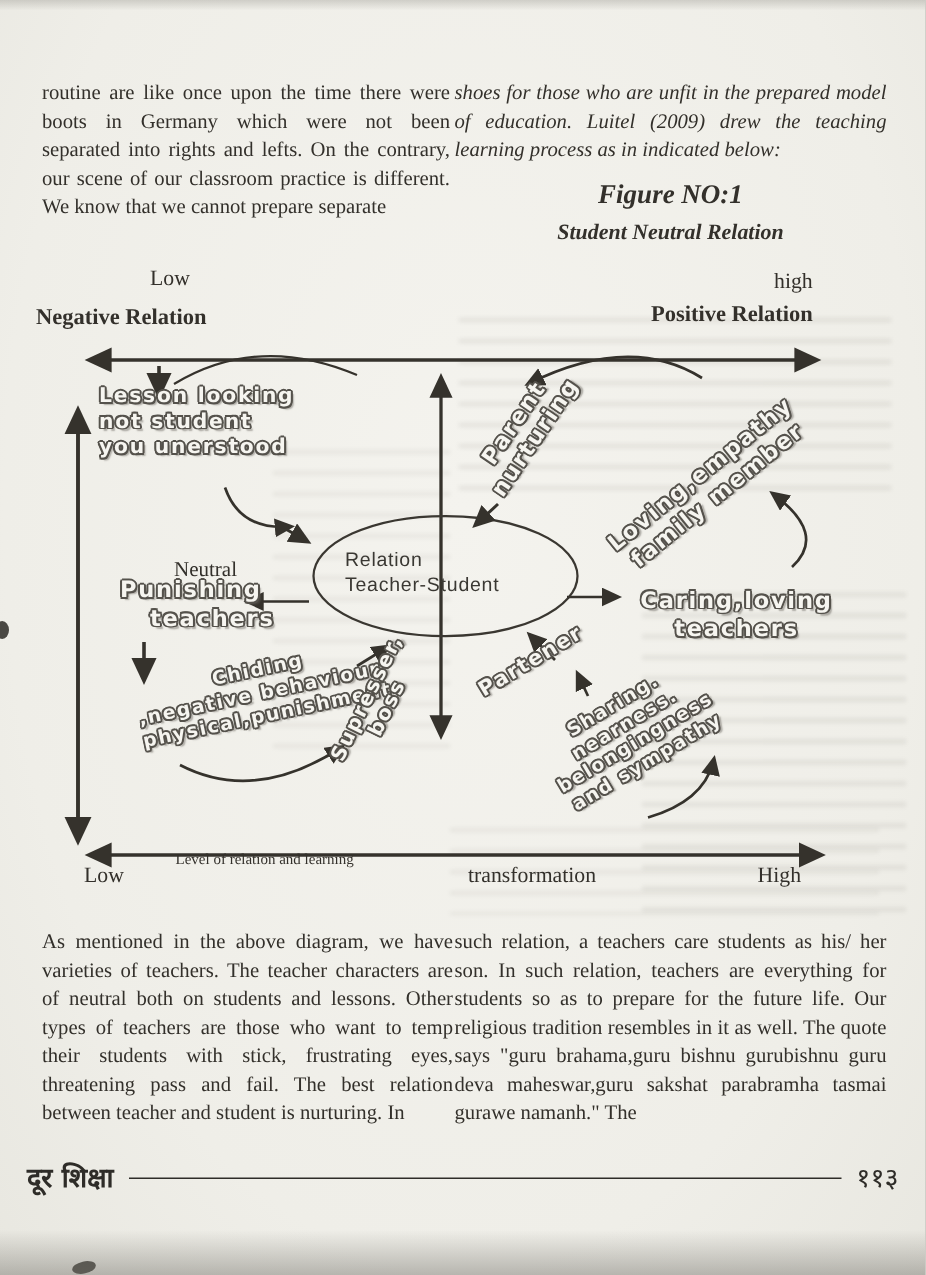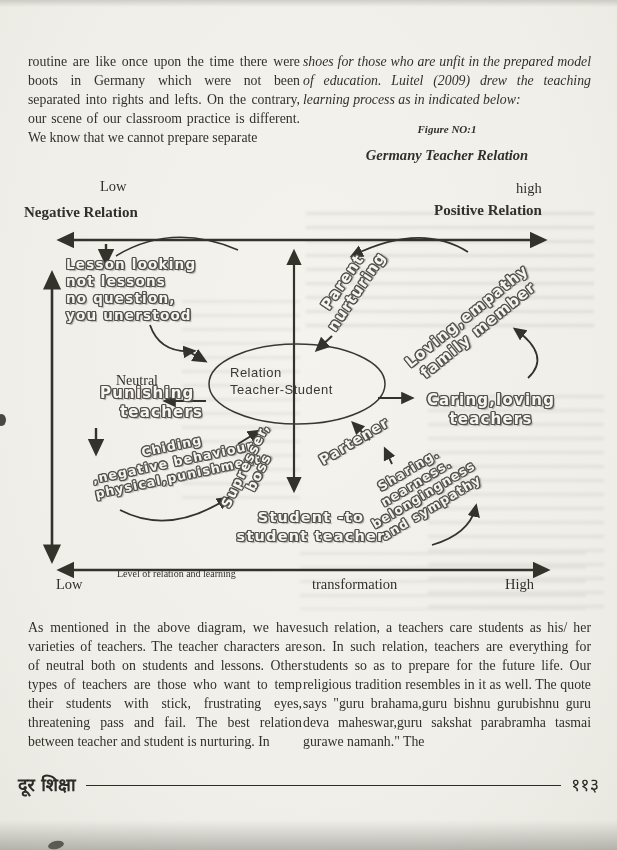--- a/index.html
+++ b/index.html
@@ -27,21 +27,21 @@
   .bleed.b2{left:428px;top:395px;width:176px;height:215px;opacity:.10;}
   .bleed.b3{left:182px;top:300px;width:118px;height:205px;opacity:.09;}
   .bleed.b4{left:300px;top:552px;width:286px;height:58px;opacity:.09;}
 
   .col{position:absolute;font-size:13.8px;line-height:19px;text-align:justify;}
   .col p{margin:0;}
   .col-tl{left:28px;top:52px;width:272px;}
   .col-tr{left:303px;top:52px;width:288px;font-style:italic;}
   .col-bl{left:28px;top:618px;width:274px;}
   .col-br{left:303px;top:618px;width:288px;}
-  .fig-label{font-weight:bold;text-align:center;margin-top:11px;font-size:11px;font-family:"Liberation Serif",serif;}
+  .fig-label{font-weight:bold;text-align:center;margin-top:11px;font-size:18px;font-family:"Liberation Serif",serif;}
   .fig-title{font-weight:bold;text-align:center;margin-top:7px;font-size:14.6px;font-family:"Liberation Serif",serif;}
 
   .diagram{position:absolute;left:0;top:172px;width:617px;height:440px;}
   .diagram svg{position:absolute;left:0;top:0;}
   .plain{position:absolute;font-family:"Liberation Serif",serif;color:#33302b;}
   .lab-low-top{left:100px;top:6px;font-size:14.5px;}
   .lab-high-top{left:516px;top:8px;font-size:14.5px;}
   .lab-neg{left:24px;top:32px;font-size:15px;font-weight:bold;}
   .lab-pos{left:434px;top:30px;font-size:15px;font-weight:bold;}
   .lab-neutral{left:116px;top:201px;font-size:14px;}
@@ -63,21 +63,21 @@
       -1px -1px 0 #55524c,1px -1px 0 #55524c,-1px 1px 0 #55524c,1px 1px 0 #55524c,
       0 -1.3px 0 #55524c,0 1.3px 0 #55524c,-1.3px 0 0 #55524c,1.3px 0 0 #55524c,
       2px 2px 1px rgba(95,92,85,.45);
   }
   .wl{display:block;}
   .wa-lesson{left:66px;top:84px;width:178px;font-size:13.5px;line-height:17px;text-align:left;}
   .wa-parent{left:300px;top:98px;width:100px;font-size:15px;line-height:17px;text-align:center;
     transform:rotate(-56deg);transform-origin:50% 50%;}
   .wa-loving{left:385px;top:133px;width:175px;font-size:15px;line-height:18px;text-align:center;
     transform:rotate(-39deg);transform-origin:50% 50%;}
-  .wa-punishing{left:80px;top:212px;width:120px;font-size:15px;line-height:19px;margin-left:20px;}
+  .wa-punishing{left:80px;top:212px;width:120px;font-size:15px;line-height:19px;}
   .wa-punishing .wl:nth-child(2){padding-left:20px;}
   .wa-caring{left:415px;top:219px;width:152px;font-size:15px;line-height:19px;text-align:center;}
   .wa-chiding{left:84px;top:266px;width:182px;font-size:12.5px;line-height:15.5px;text-align:center;
     transform:rotate(-12deg);transform-origin:50% 50%;}
   .wa-supresser{left:196px;top:282px;width:112px;font-size:13.5px;line-height:15px;text-align:center;
     transform:rotate(-64deg);transform-origin:50% 50%;}
   .wa-partener{left:303px;top:261px;width:102px;font-size:14px;text-align:center;
     transform:rotate(-31deg);transform-origin:50% 50%;}
   .wa-sharing{left:342px;top:288px;width:156px;font-size:12.5px;line-height:14.5px;text-align:center;
     transform:rotate(-31deg);transform-origin:50% 50%;}
@@ -93,21 +93,21 @@
 
 <div class="page">
   <div class="edge-top"></div>
 
   <div class="col col-tl">
     <p>routine are like  once  upon the  time there were boots in Germany which were not been separated into rights and lefts. On the contrary, our scene of our classroom practice is different. We know that we cannot prepare separate</p>
   </div>
   <div class="col col-tr">
     <p>shoes for those who are unfit in the prepared model of education. Luitel (2009) drew the teaching learning process as in indicated below:</p>
     <div class="fig-label">Figure NO:1</div>
-    <div class="fig-title">Germany Teacher Relation</div>
+    <div class="fig-title">Student Neutral Relation</div>
   </div>
 
   <div class="bleed b1"></div>
   <div class="bleed b2"></div>
   <div class="bleed b3"></div>
   <div class="bleed b4"></div>
 
   <div class="diagram">
     <svg width="617" height="440" viewBox="0 0 617 440">
       <defs>
@@ -152,22 +152,21 @@
     <span class="plain lab-pos">Positive Relation</span>
     <span class="plain lab-neutral">Neutral</span>
 
     <div class="ellipse-label">
       <span>Relation</span>
       <span>Teacher-Student</span>
     </div>
 
     <div class="wordart wa-lesson">
       <span class="wl">Lesson looking</span>
-      <span class="wl">not lessons</span>
-      <span class="wl">no question,</span>
+      <span class="wl">not student</span>
       <span class="wl">you unerstood</span>
     </div>
 
     <div class="wordart wa-parent">
       <span class="wl">Parent</span>
       <span class="wl">nurturing</span>
     </div>
 
     <div class="wordart wa-loving">
       <span class="wl">Loving,empathy</span>
@@ -197,24 +196,20 @@
 
     <div class="wordart wa-partener">Partener</div>
 
     <div class="wordart wa-sharing">
       <span class="wl">Sharing.</span>
       <span class="wl">nearness.</span>
       <span class="wl">belongingness</span>
       <span class="wl">and sympathy</span>
     </div>
 
-    <div class="wordart wa-student">
-      <span class="wl">Student -to</span>
-      <span class="wl">student teacher</span>
-    </div>
 
     <span class="plain lab-low-bot">Low</span>
     <span class="plain lab-cap1">Level of relation and learning</span>
     <span class="plain lab-cap2">transformation</span>
     <span class="plain lab-high-bot">High</span>
   </div>
 
   <div class="col col-bl">
     <p>As mentioned in the above diagram, we have varieties of teachers. The teacher characters are of neutral both on students and lessons. Other types of teachers are those who want to temp their students with stick, frustrating eyes, threatening pass and fail. The best  relation between teacher and student is nurturing. In</p>
   </div>

